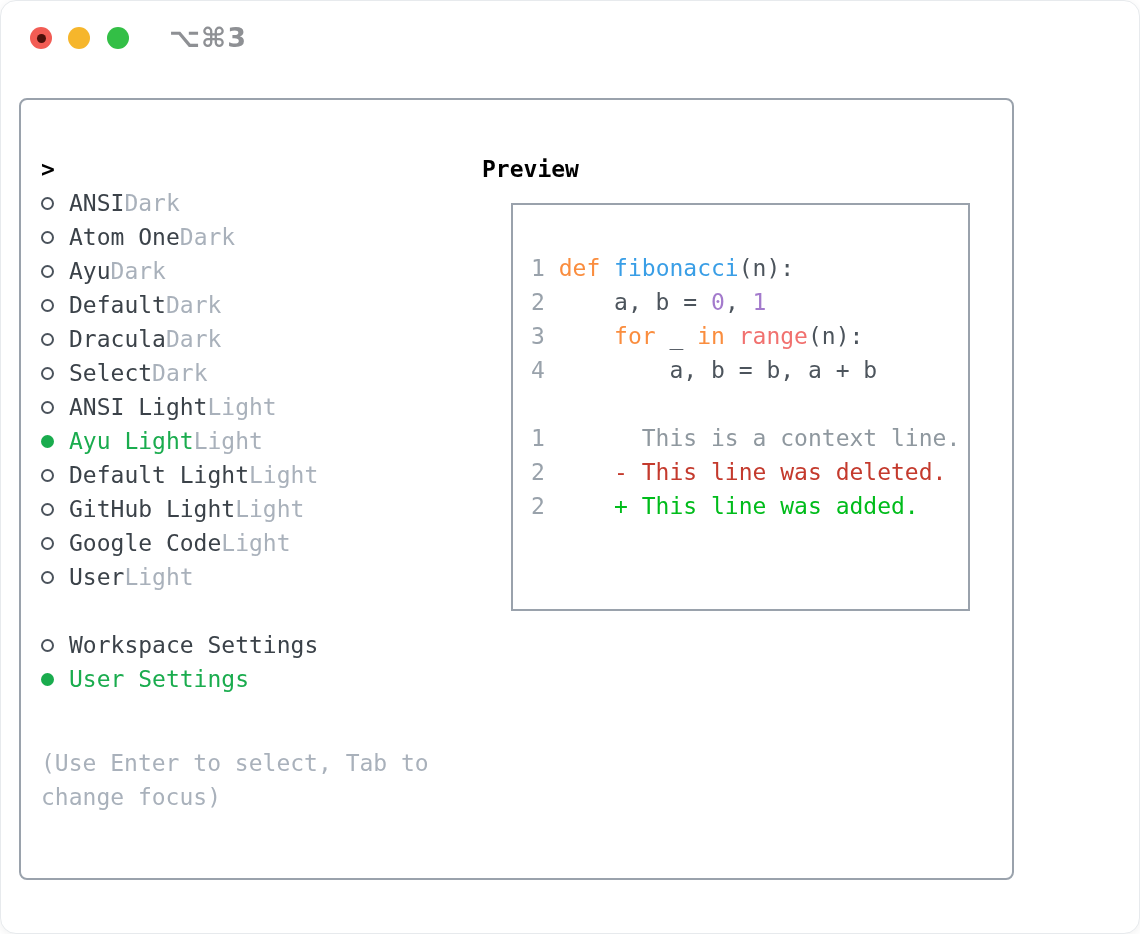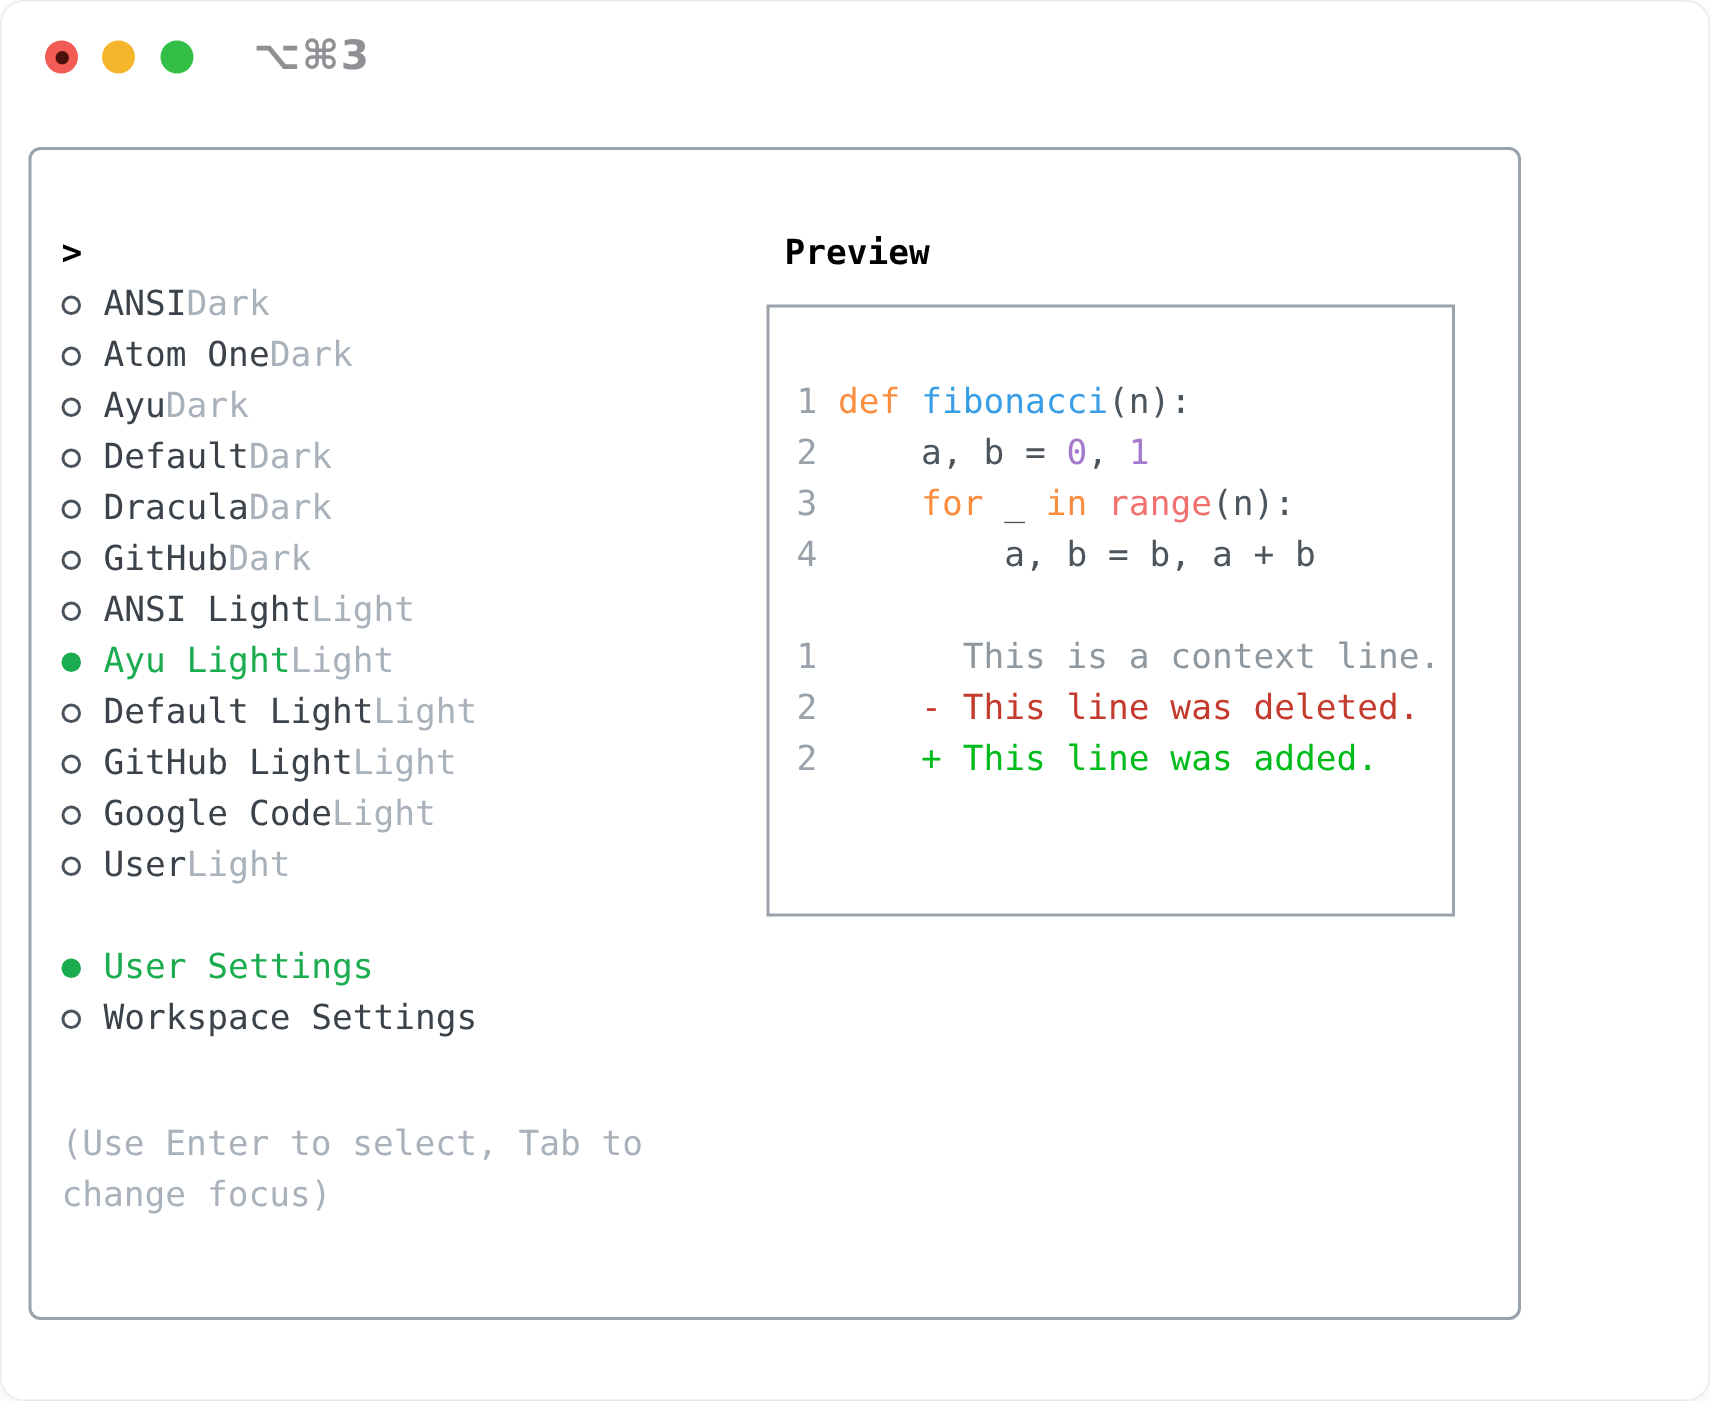--- a/index.html
+++ b/index.html
@@ -46,21 +46,21 @@
   .name{color:var(--text);}
   .name.sel{color:var(--green);}
   .variant{color:var(--muted);}
   .spacer{height:34px;}
   .apply-title{color:#000;margin-left:28px;}
   .hint{
     margin-top:16px;color:var(--muted);font-size:23px;line-height:34px;width:440px;
     white-space:normal;
   }
   
-  .preview-title{position:absolute;left:502px;top:52px;height:34px;line-height:34px;font-size:23px;font-weight:700;color:#000;}
+  .preview-title{position:absolute;left:461px;top:52px;height:34px;line-height:34px;font-size:23px;font-weight:700;color:#000;}
   .preview-box{
     position:absolute;left:490px;top:103px;width:459px;height:408px;
     border:2px solid var(--panel-border);background:#fff;
     padding:46px 18px;overflow:hidden;
   }
   .code-line{white-space:pre;font-size:23px;line-height:34px;height:34px;}
   .line-num{display:inline-block;width:2ch;}
 </style>
 </head>
 <body>
@@ -82,35 +82,35 @@
       <div class="row">
         <span class="marker"><span class="prompt-char">&gt;</span></span>
       </div>
 
       <div>
           <div class="row"><span class="marker"><span class="radio"></span></span><span class="name">ANSI</span> <span class="variant">Dark</span></div>
           <div class="row"><span class="marker"><span class="radio"></span></span><span class="name">Atom One</span> <span class="variant">Dark</span></div>
           <div class="row"><span class="marker"><span class="radio"></span></span><span class="name">Ayu</span> <span class="variant">Dark</span></div>
           <div class="row"><span class="marker"><span class="radio"></span></span><span class="name">Default</span> <span class="variant">Dark</span></div>
           <div class="row"><span class="marker"><span class="radio"></span></span><span class="name">Dracula</span> <span class="variant">Dark</span></div>
-          <div class="row"><span class="marker"><span class="radio"></span></span><span class="name">GitHub</span> <span class="variant">Dark</span></div>
+          <div class="row"><span class="marker"><span class="radio"></span></span><span class="name">Select</span> <span class="variant">Dark</span></div>
           <div class="row"><span class="marker"><span class="radio"></span></span><span class="name">ANSI Light</span> <span class="variant">Light</span></div>
           <div class="row"><span class="marker"><span class="radio on"></span></span><span class="name sel">Ayu Light</span> <span class="variant">Light</span></div>
           <div class="row"><span class="marker"><span class="radio"></span></span><span class="name">Default Light</span> <span class="variant">Light</span></div>
           <div class="row"><span class="marker"><span class="radio"></span></span><span class="name">GitHub Light</span> <span class="variant">Light</span></div>
           <div class="row"><span class="marker"><span class="radio"></span></span><span class="name">Google Code</span> <span class="variant">Light</span></div>
           <div class="row"><span class="marker"><span class="radio"></span></span><span class="name">User</span> <span class="variant">Light</span></div>
         </div>
 
       <div class="spacer"></div>
 
 
       <div>
+          <div class="row"><span class="marker"><span class="radio"></span></span><span class="name">Workspace Settings</span></div>
           <div class="row"><span class="marker"><span class="radio on"></span></span><span class="name sel">User Settings</span></div>
-          <div class="row"><span class="marker"><span class="radio"></span></span><span class="name">Workspace Settings</span></div>
         </div>
 
       <div class="spacer"></div>
 
       <div class="hint">(Use Enter to select, Tab to change focus)</div>
     </div>
 
     <div class="preview-title">Preview</div>
 
     <div class="preview-box">

